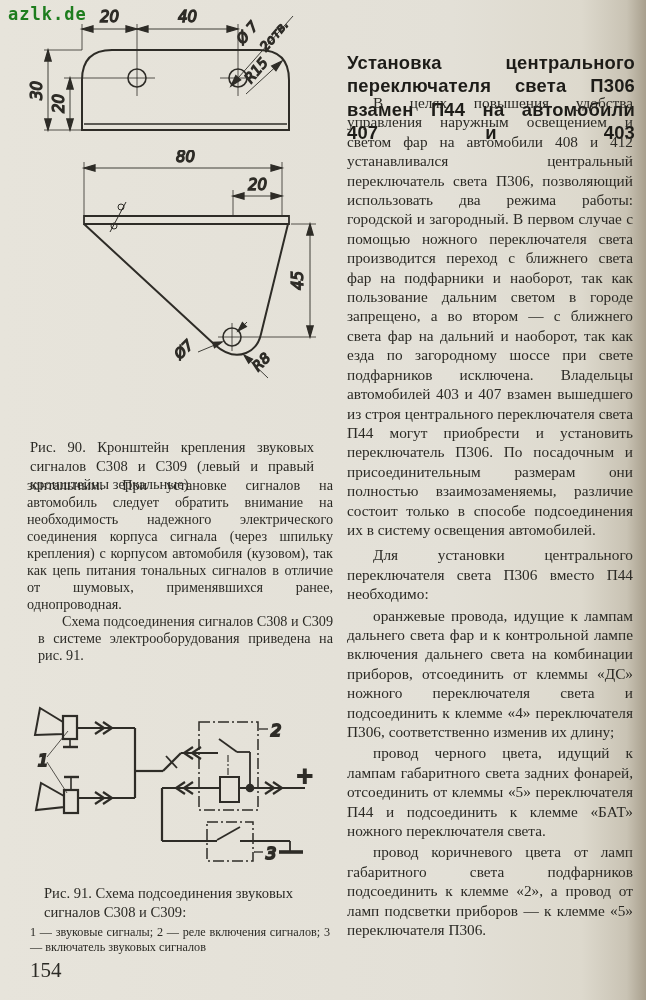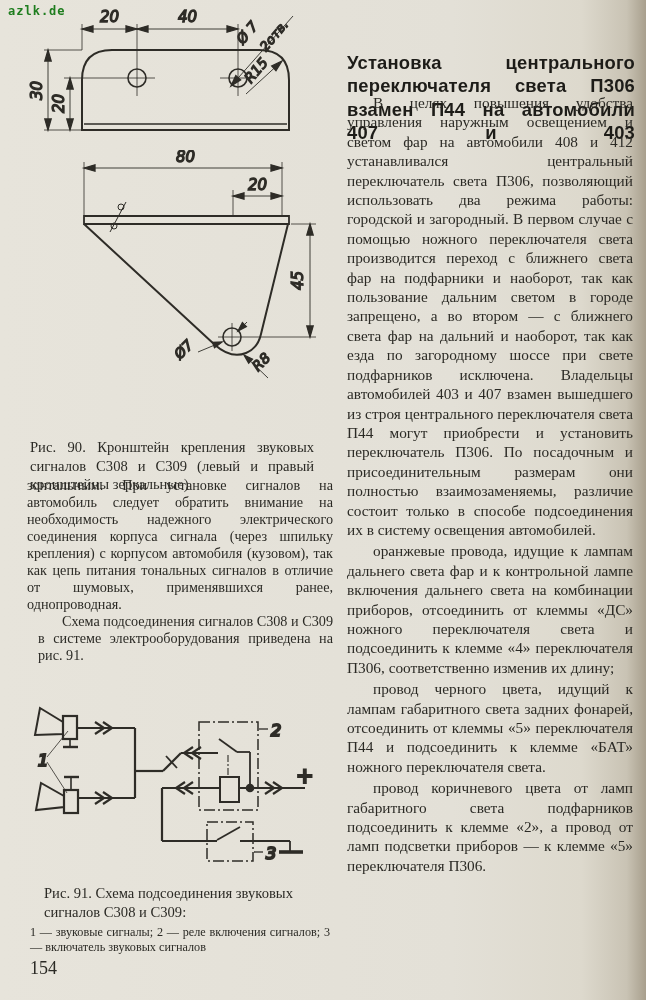--- a/index.html
+++ b/index.html
@@ -5,42 +5,42 @@
   html,body { margin:0; padding:0; background:#888; }
   .page {
     position:relative; width:646px; height:1000px; overflow:hidden;
     background:linear-gradient(90deg,#e7e4db 0%,#e3e0d7 70%,#ddd9cd 90%,#c9c3b4 97%,#a89f8d 100%);
     font-family:"Liberation Serif", serif;
     color:#2b2a25;
   }
   .watermark {
     position:absolute; left:8px; top:4px;
     font-family:"DejaVu Sans Mono", monospace;
-    font-size:12px; font-weight:bold; letter-spacing:1px; color:#1e7d1e;
+    font-size:17px; font-weight:bold; letter-spacing:1px; color:#1e7d1e;
   }
   svg { position:absolute; left:0; }
   svg text { font-family:"DejaVu Sans", sans-serif; font-style:italic; fill:#2e2c27; }
   .lc-caption {
     position:absolute; left:30px; top:398px; width:284px;
     font-size:14.6px; line-height:18.6px; text-align:justify;margin-top:40px;
   }
   .lc-body {
     position:absolute; left:27px; top:477px; width:306px;
   }
   .lc-body p { margin:0; font-size:14.2px; line-height:17px; text-align:justify; hyphens:auto; }
   .lc-body p.indent { text-indent:24px;margin-left:11px; }
   .fig91-caption {
     position:absolute; left:44px; top:884px; width:292px;
     font-size:14.6px; line-height:18.6px;
   }
   .fig91-legend {
     position:absolute; left:30px; top:925px; width:300px;
     font-size:12.2px; line-height:15px; text-align:justify;
   }
-  .page-number { position:absolute; left:30px; top:958px; font-size:18px; }
+  .page-number { position:absolute; left:30px; top:958px; font-size:21px; }
   .rc-heading {
     position:absolute; left:347px; top:7px; width:288px;
     font-family:"Liberation Sans", sans-serif; font-weight:bold;
     font-size:18.4px; line-height:23.4px; color:#1d1c18;
     text-align:justify; text-align-last:justify; letter-spacing:0.2px;margin-top:44px;
   }
   .rc-body { position:absolute; left:345px; top:91px; width:290px; height:905px; overflow:hidden; }
   .rc-body p {
     margin:2px; font-size:15.3px; line-height:19.4px;
     text-align:justify; text-indent:26px; hyphens:auto;
@@ -226,19 +226,20 @@
   </svg>
 
   <div class="fig91-caption">Рис. 91. Схема подсоединения звуковых сигналов С308 и С309:</div>
   <div class="fig91-legend">1 — звуковые сигналы; 2 — реле включения сигналов; 3 — включатель звуковых сигналов</div>
 
   <div class="page-number">154</div>
 
   <div class="rc-heading">Установка центрального переключателя света П306 взамен П44 на автомобили 407 и 403</div>
   <div class="rc-body">
     <p>В целях повышения удобства управления наружным освещением и светом фар на автомобили 408 и 412 устанавливался центральный переключатель света П306, позволяющий использовать два режима работы: городской и загородный. В первом случае с помощью ножного переключателя света производится переход с ближнего света фар на подфарники и наоборот, так как пользование дальним светом в городе запрещено, а во втором — с ближнего света фар на дальний и наоборот, так как езда по загородному шоссе при свете подфарников исключена. Владельцы автомобилей 403 и 407 взамен вышедшего из строя центрального переключателя света П44 могут приобрести и установить переключатель П306. По посадочным и присоединительным размерам они полностью взаимозаменяемы, различие состоит только в способе подсоединения их в систему освещения автомобилей.</p>
+    <p class="gap">Для установки центрального переключателя света П306 вместо П44 необходимо:</p>
     <p>оранжевые провода, идущие к лампам дальнего света фар и к контрольной лампе включения дальнего света на комбинации приборов, отсоединить от клеммы «ДС» ножного переключателя света и подсоединить к клемме «4» переключателя П306, соответственно изменив их длину;</p>
     <p>провод черного цвета, идущий к лампам габаритного света задних фонарей, отсоединить от клеммы «5» переключателя П44 и подсоединить к клемме «БАТ» ножного переключателя света.</p>
     <p>провод коричневого цвета от ламп габаритного света подфарников подсоединить к клемме «2», а провод от ламп подсветки приборов — к клемме «5» переключателя П306.</p>
 
   </div>
 
 </div>
 
 </body></html>

